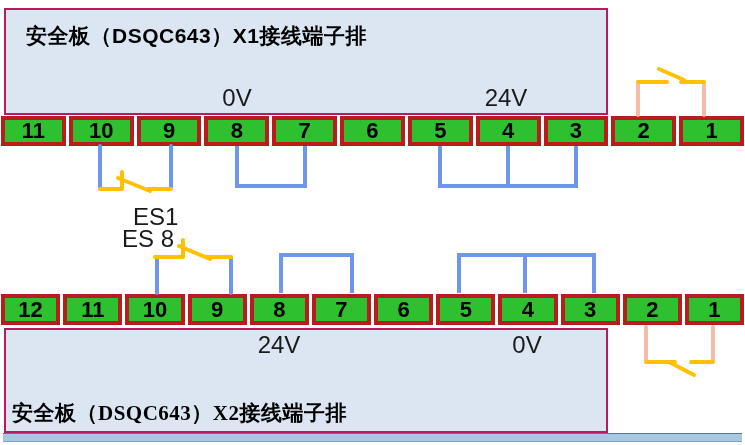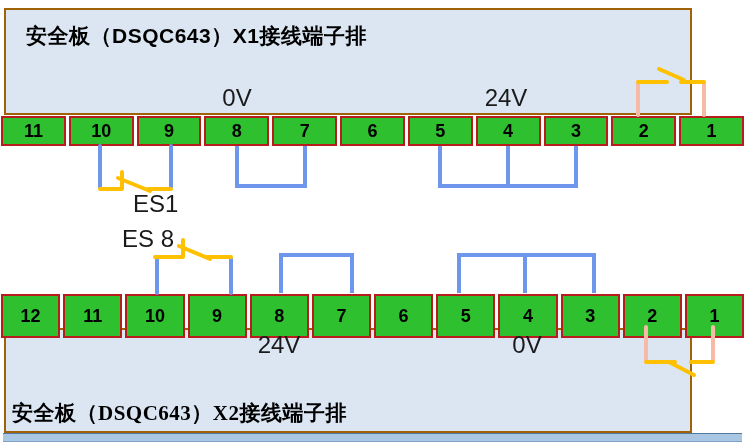--- a/index.html
+++ b/index.html
@@ -2,55 +2,55 @@
 <html><head>
 <meta charset="utf-8">
 <style>
   html,body{margin:0;padding:0;background:#ffffff;}
   .stage{
     position:relative;width:745px;height:445px;background:#ffffff;overflow:hidden;
     font-family:"Liberation Sans","DejaVu Sans",sans-serif;
   }
   
   .panel{
-    position:absolute;left:4px;width:688px;
-    background:#dbe6f2;border:2px solid #a16207;box-sizing:border-box;
+    position:absolute;left:4px;width:604px;
+    background:#dbe6f2;border:2px solid #be185d;box-sizing:border-box;
   }
   .panel-x1{top:8px;height:107px;}
   .panel-x2{top:328px;height:105px;font-family:Liberation Serif, serif;}
   .panel-title{
     position:absolute;color:#000;font-weight:bold;font-size:21px;letter-spacing:.5px;white-space:nowrap;
   }
   .title-x1{left:20px;top:12px;}
   .title-x2{left:6px;top:69px;}
   .bottom-bar{
     position:absolute;left:3px;top:433px;width:739px;height:7px;
     background:#a9c6e2;border-top:1px solid #54799f;border-bottom:1px solid #7fa3c6;
   }
   
   .strip{
     position:absolute;left:1px;width:743px;display:flex;gap:3px;z-index:3;
   }
   .strip-x1{top:116px;height:30px;}
-  .strip-x2{top:294px;height:44px;}
+  .strip-x2{top:294px;height:31px;}
   .cell{
-    flex:1;background:#2ec02e;border:2px solid #b91c1c;box-sizing:border-box;
+    flex:1;background:#2ec02e;border:4px solid #b91c1c;box-sizing:border-box;
     display:flex;align-items:center;justify-content:center;
-    color:#000;font-weight:bold;font-size:18px;
+    color:#000;font-weight:bold;font-size:22px;
   }
   
   .wires{position:absolute;left:0;top:0;z-index:4;pointer-events:none;}
   
   .lbl{
     position:absolute;z-index:5;color:#1a1a1a;font-size:24px;white-space:nowrap;
   }
   .lbl-center{transform:translateX(-50%);}
   .lbl-0v-x1{left:237px;top:84px;}
   .lbl-24v-x1{left:506px;top:84px;}
-  .lbl-es1{left:133px;top:190px;}
+  .lbl-es1{left:133px;top:203px;}
   .lbl-es2{left:122px;top:225px;}
   .lbl-24v-x2{left:279px;top:331px;}
   .lbl-0v-x2{left:527px;top:331px;}
 </style>
 </head>
 <body>
 
 <div class="stage">
 
   <div class="panel panel-x1">

